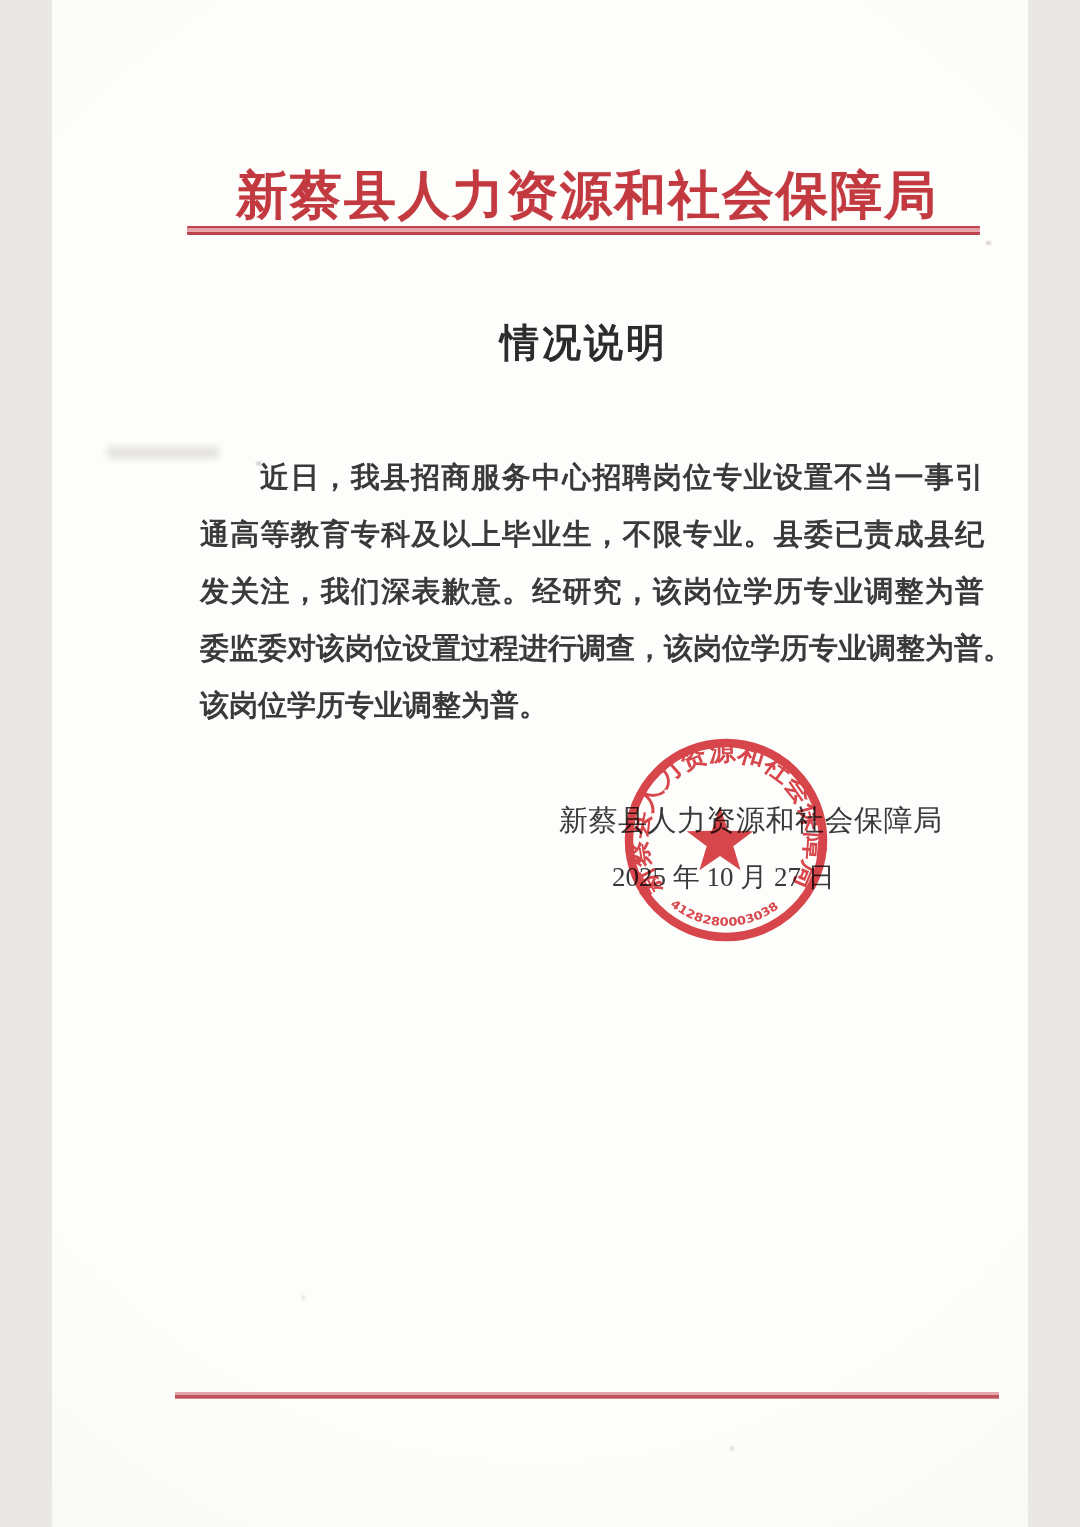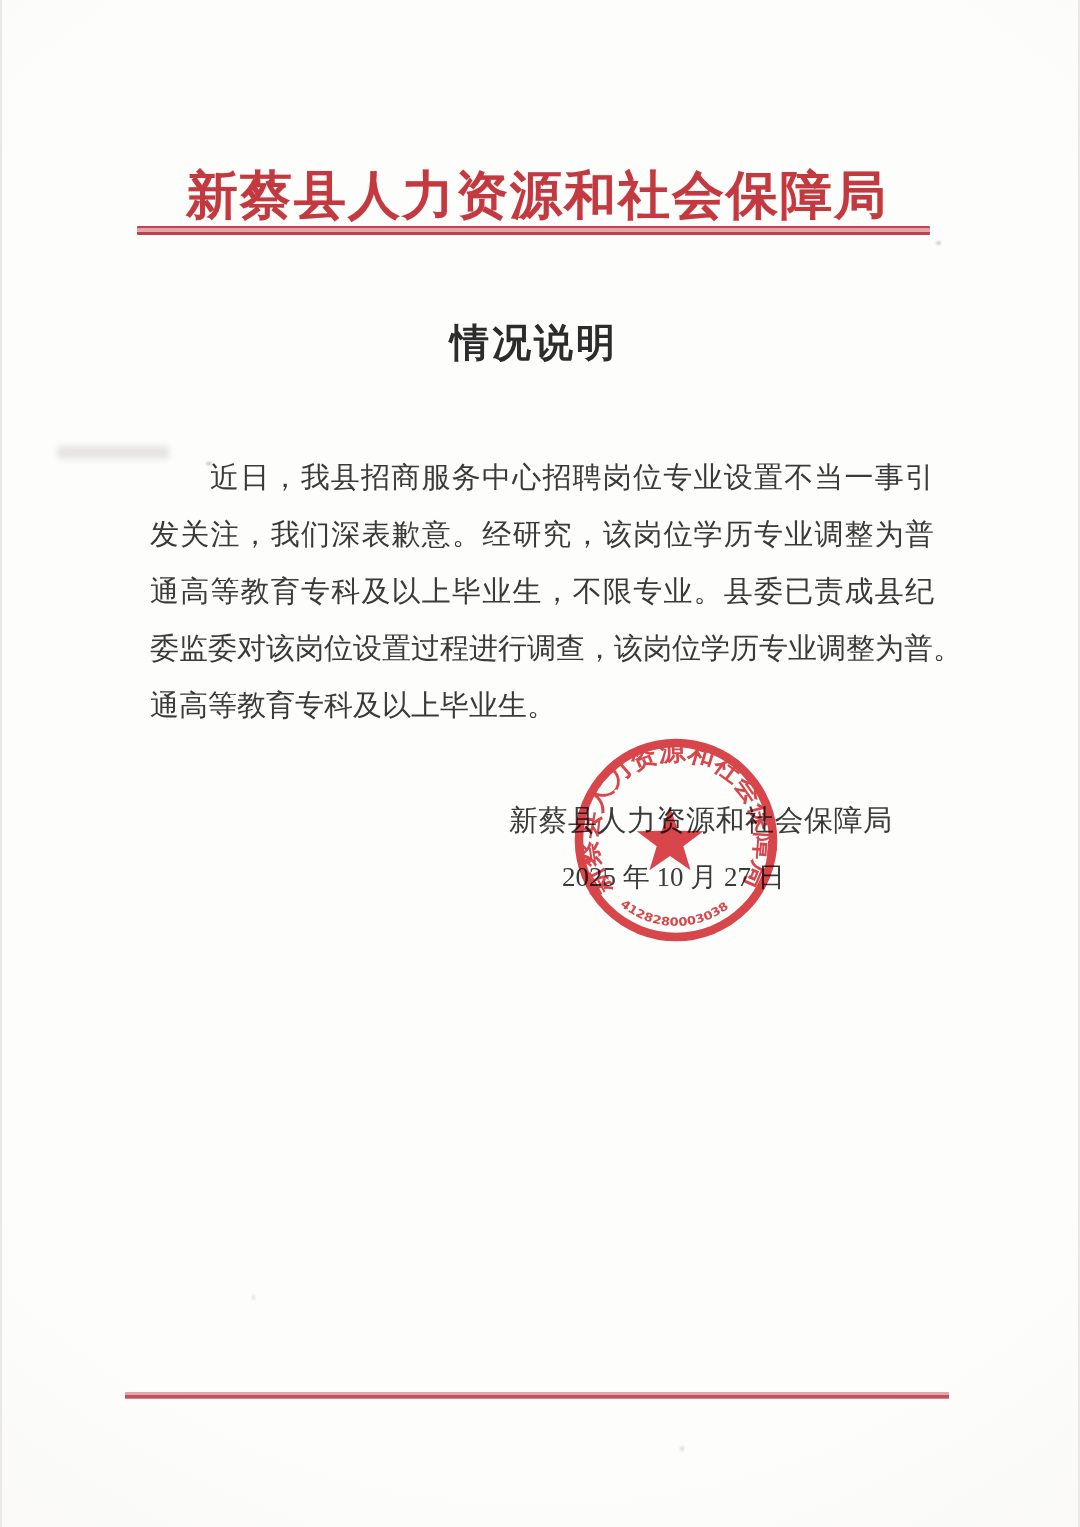--- a/index.html
+++ b/index.html
@@ -1,19 +1,19 @@
 <!DOCTYPE html>
 <html lang="zh"><head>
 <meta charset="utf-8">
 <title>情况说明</title>
 <style>
   html, body { margin: 0; padding: 0; background: #e9e8e6; }
   .page {
     position: relative;
-    width: 1076px;
+    width: 976px;
     height: 1527px;
     margin: 0 auto;
     overflow: hidden;
     background:
       radial-gradient(130% 95% at 50% 45%, #fdfdfc 52%, #f7f6f3 85%, #f0efec 100%);
     font-family: "Liberation Serif", "DejaVu Serif", serif;
   }
 
   
   .letterhead {
@@ -53,20 +53,21 @@
     transform: translateX(-8px);
   }
 
   
   .body-block {
     position: absolute;
     top: 449px; left: 148px;
     width: 784px;
     color: #3a3a3a;
     font-size: 29px;
+    font-weight: bold;
   }
   .body-line {
     height: 57px;
     line-height: 57px;
     text-align: justify;
     text-align-last: justify;
     white-space: nowrap;
   }
   .body-line.first { text-indent: 60px; }
   .body-line.last  { text-align-last: left; white-space: normal; }
@@ -132,24 +133,24 @@
 
 <div class="page">
 
   <div class="letterhead" style="color: rgb(194, 57, 63);">新蔡县人力资源和社会保障局</div>
   <div class="head-rule"></div>
 
   <div class="doc-title">情况说明</div>
 
   <div class="body-block">
     <div class="body-line first">近日，我县招商服务中心招聘岗位专业设置不当一事引</div>
+    <div class="body-line">通高等教育专科及以上毕业生，不限专业。县委已责成县纪</div>
     <div class="body-line">发关注，我们深表歉意。经研究，该岗位学历专业调整为普</div>
-    <div class="body-line">通高等教育专科及以上毕业生，不限专业。县委已责成县纪</div>
     <div class="body-line">委监委对该岗位设置过程进行调查，该岗位学历专业调整为普。</div>
-    <div class="body-line last">通高等教育专科及以上毕业生。</div>
+    <div class="body-line last">该岗位学历专业调整为普。</div>
   </div>
 
   <div class="signature">新蔡县人力资源和社会保障局</div>
   <div class="sign-date">2025 年 10 月 27 日</div>
 
   <div class="seal">
     <svg width="220" height="220" viewBox="0 0 220 220">
       <defs>
         <path id="sealArcTop" d="M 47,159.3 A 80,80 0 1 1 173,159.3" fill="none"></path>
         <path id="sealArcBottom" d="M 52.5,173.9 A 86,86 0 0 0 167.5,173.9" fill="none"></path>

